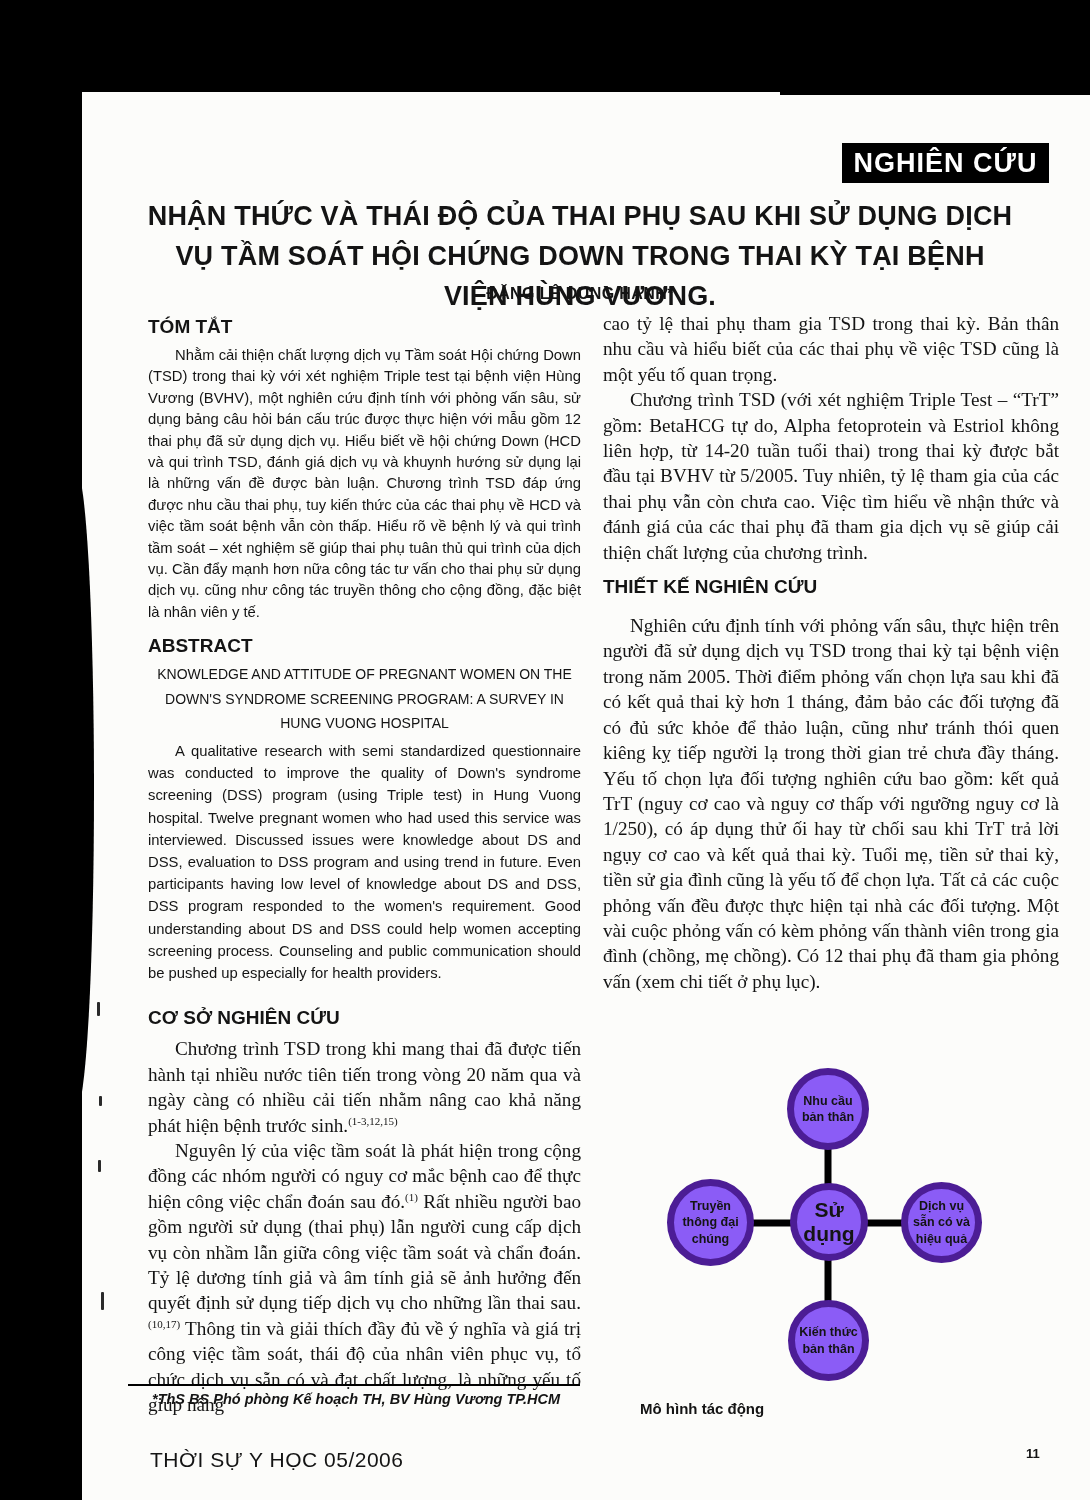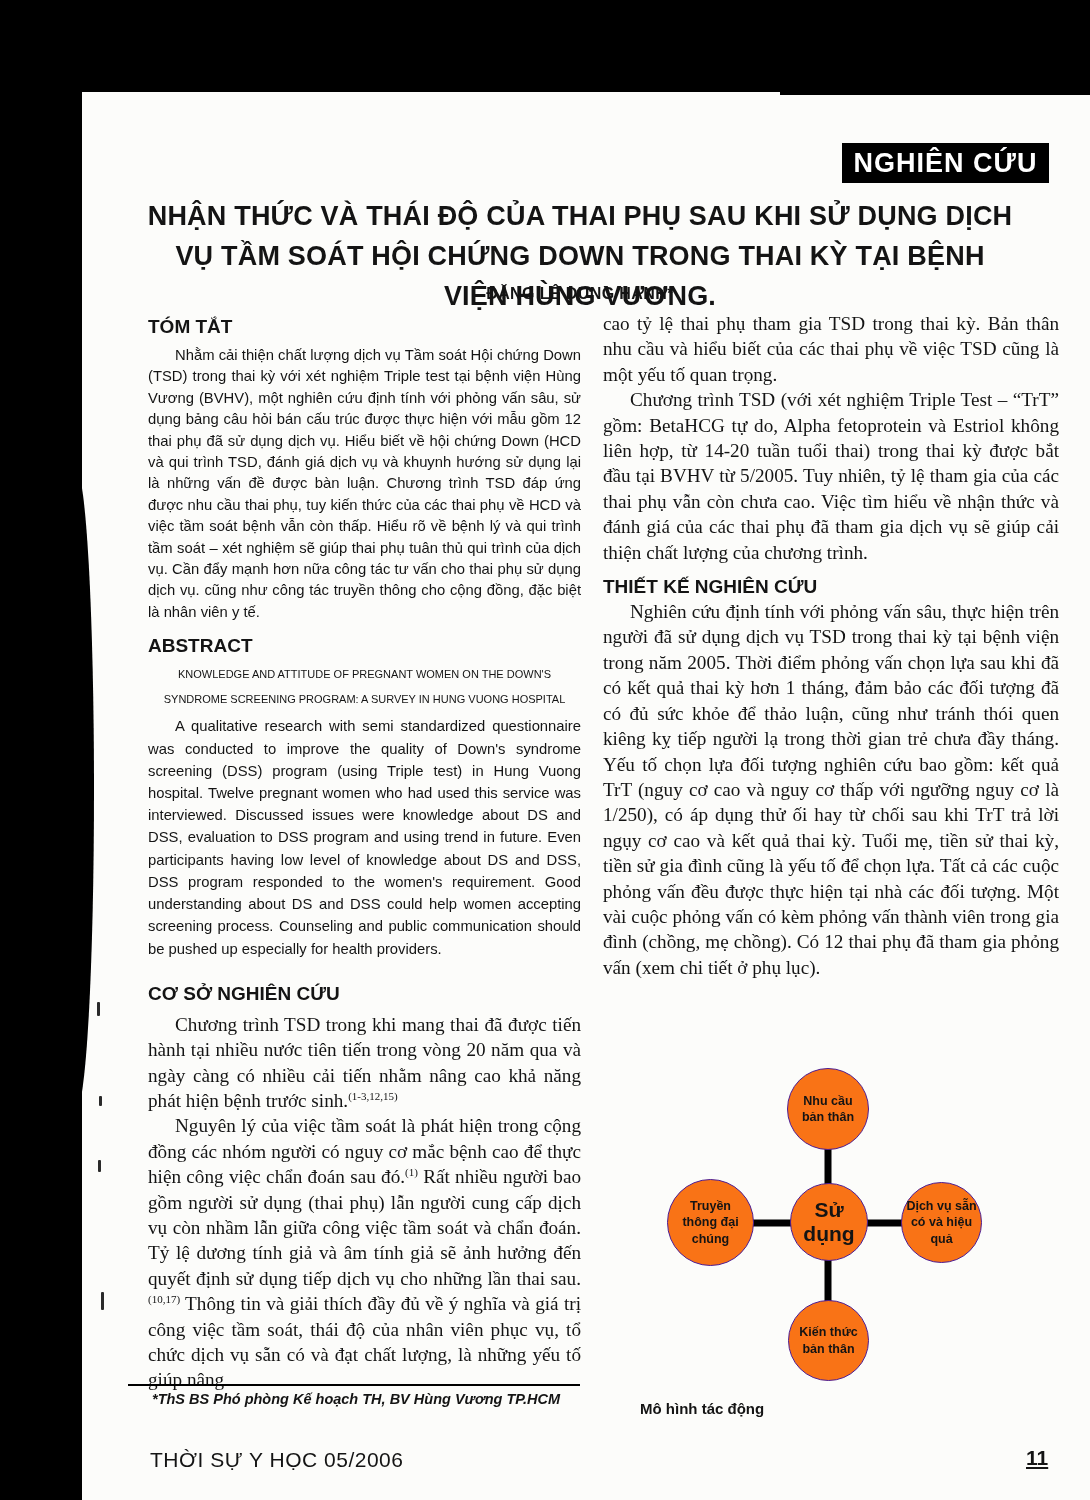--- a/index.html
+++ b/index.html
@@ -29,36 +29,36 @@
   .author { left:140px; top:285px; width:880px; text-align:center; font-size:16px; font-weight:bold; letter-spacing:.4px; }
   
   .col { text-align:justify; }
   .col-left  { left:148px; top:315px; width:433px; }
   .col-right { left:603px; top:311px; width:456px; }
   h2.section { font-family:"Liberation Sans",sans-serif; font-size:19px; font-weight:bold; margin:0 0 6px 0; text-align:left; line-height:24px; }
   .col-left h2.gap { margin-top:12px; }
   p { margin:0; }
   .sans-body { font-size:14.8px; line-height:21.4px; }
   .eng-body  { font-size:14.8px; line-height:22.2px; }
-  .subtitle  { font-size:11px; line-height:24.6px; text-align:center; margin-bottom:4px; }
+  .subtitle  { font-size:14px; line-height:24.6px; text-align:center; margin-bottom:4px; }
   .serif-body { font-family:"Liberation Serif", serif; font-size:19.2px; line-height:25.4px; }
   .indent { text-indent:27px; }
   sup { font-size:11px; line-height:0; vertical-align:super; }
   .mb-tomtat { margin-bottom:11px; }
   .mb-abs { margin-bottom:22px; }
   
   .footnote-rule { left:128px; top:1384px; width:452px; height:2px; background:#000; }
   .footnote { left:152px; top:1391px; width:440px; font-size:14.5px; font-style:italic; font-weight:bold; text-align:left; }
   .footer-journal { left:150px; top:1448px; font-size:21px; letter-spacing:.5px; }
-  .footer-page { left:1026px; top:1446px; font-size:21px; font-weight:bold;text-decoration:underline; }
+  .footer-page { left:1026px; top:1446px; font-size:13px; font-weight:bold; }
   
   .diagram { left:640px; top:1066px; width:360px; height:358px; }
   .diagram svg { position:absolute; left:0; top:0; }
   .node {
-    position:absolute; border:1px solid #4c1d95; border-radius:50%; background:#f97316;
+    position:absolute; border:7px solid #4c1d95; border-radius:50%; background:#8b5cf6;
     display:flex; align-items:center; justify-content:center; text-align:center;
     font-weight:bold; font-size:12.5px; line-height:1.3; box-sizing:border-box; padding:3px;
   }
   .node-top    { left:147px; top:2px;   width:82px; height:82px; }
   .node-left   { left:27px;  top:113px; width:87px; height:87px; }
   .node-center { left:150px; top:117px; width:78px; height:78px; font-size:21px; line-height:1.15; }
   .node-right  { left:261px; top:116px; width:81px; height:81px; }
   .node-bottom { left:148px; top:234px; width:81px; height:81px; }
   .diagram-caption { position:absolute; left:0; top:334px; width:360px; text-align:left; font-size:15px; font-weight:bold; }
 </style>
@@ -87,21 +87,21 @@
     <p class="eng-body indent mb-abs">A qualitative research with semi standardized questionnaire was conducted to improve the quality of Down's syndrome screening (DSS) program (using Triple test) in Hung Vuong hospital. Twelve pregnant women who had used this service was interviewed.  Discussed issues were knowledge about DS and DSS, evaluation to DSS program and using trend in future. Even participants having low level of knowledge about DS and DSS, DSS program responded to the women's requirement. Good understanding about DS and DSS could help women accepting screening process. Counseling and public communication should be pushed up especially for health providers.</p>
 
     <h2 class="section gap">CƠ SỞ NGHIÊN CỨU</h2>
     <p class="serif-body indent">Chương trình TSD trong khi mang thai đã được tiến hành tại nhiều nước tiên tiến trong vòng 20 năm qua và ngày càng có nhiều cải tiến nhằm nâng cao khả năng phát hiện bệnh trước sinh.<sup>(1-3,12,15)</sup></p>
     <p class="serif-body indent">Nguyên lý của việc tầm soát là phát hiện trong cộng đồng các nhóm người có nguy cơ mắc bệnh cao để thực hiện công việc chẩn đoán sau đó.<sup>(1)</sup> Rất nhiều người bao gồm người sử dụng (thai phụ) lẫn người cung cấp dịch vụ còn nhầm lẫn giữa công việc tầm soát và chẩn đoán. Tỷ lệ dương tính giả và âm tính giả sẽ ảnh hưởng đến quyết định sử dụng tiếp dịch vụ cho những lần thai sau.<sup>(10,17)</sup> Thông tin và giải thích đầy đủ về ý nghĩa và giá trị công việc tầm soát, thái độ của nhân viên phục vụ, tổ chức dịch vụ sẵn có và đạt chất lượng, là những yếu tố giúp nâng</p>
   </div>
 
   <div class="abs col col-right">
     <p class="serif-body">cao tỷ lệ thai phụ tham gia TSD trong thai kỳ. Bản thân nhu cầu và hiểu biết của các thai phụ về việc TSD cũng là một yếu tố quan trọng.</p>
     <p class="serif-body indent">Chương trình TSD (với xét nghiệm Triple Test – “TrT” gồm: BetaHCG tự do, Alpha fetoprotein và Estriol không liên hợp, từ 14-20 tuần tuổi thai) trong thai kỳ được bắt đầu tại BVHV từ 5/2005. Tuy nhiên, tỷ lệ tham gia của các thai phụ vẫn còn chưa cao. Việc tìm hiểu về  nhận thức và đánh giá của các thai phụ đã tham gia dịch vụ sẽ giúp cải thiện chất lượng của chương trình.</p>
-    <h2 class="section" style="margin-top:10px; margin-bottom:0;">THIẾT KẾ NGHIÊN CỨU</h2>
+    <h2 class="section" style="margin-top:10px; margin-bottom:14px;">THIẾT KẾ NGHIÊN CỨU</h2>
     <p class="serif-body indent">Nghiên cứu định tính với phỏng vấn sâu, thực hiện trên người đã sử dụng dịch vụ TSD trong thai kỳ tại bệnh viện trong năm 2005. Thời điểm phỏng vấn chọn lựa sau khi đã có kết quả thai kỳ hơn 1 tháng, đảm bảo các đối tượng đã có đủ sức khỏe để thảo luận, cũng như tránh thói quen kiêng kỵ tiếp người lạ trong thời gian trẻ chưa đầy tháng. Yếu tố chọn lựa đối tượng nghiên cứu bao gồm: kết quả TrT (nguy cơ cao và nguy cơ thấp với ngưỡng nguy cơ là 1/250), có áp dụng thử ối hay từ chối sau khi TrT trả lời ngụy cơ cao và kết quả thai kỳ. Tuổi mẹ, tiền sử thai kỳ, tiền sử gia đình cũng là yếu tố để chọn lựa. Tất cả các cuộc phỏng vấn đều được thực hiện tại nhà các đối tượng. Một vài cuộc phỏng vấn có kèm phỏng vấn thành viên trong gia đình (chồng, mẹ chồng). Có 12 thai phụ đã tham gia phỏng vấn (xem chi tiết ở phụ lục).</p>
   </div>
 
   <div class="abs diagram">
     <svg width="360" height="358" viewBox="0 0 360 358">
       <line x1="188" y1="44" x2="188" y2="300" stroke="#000" stroke-width="7"></line>
       <line x1="72" y1="157" x2="300" y2="157" stroke="#000" stroke-width="7"></line>
     </svg>
     <div class="node node-top">Nhu cầu bản thân</div>
     <div class="node node-left">Truyền thông đại chúng</div>

